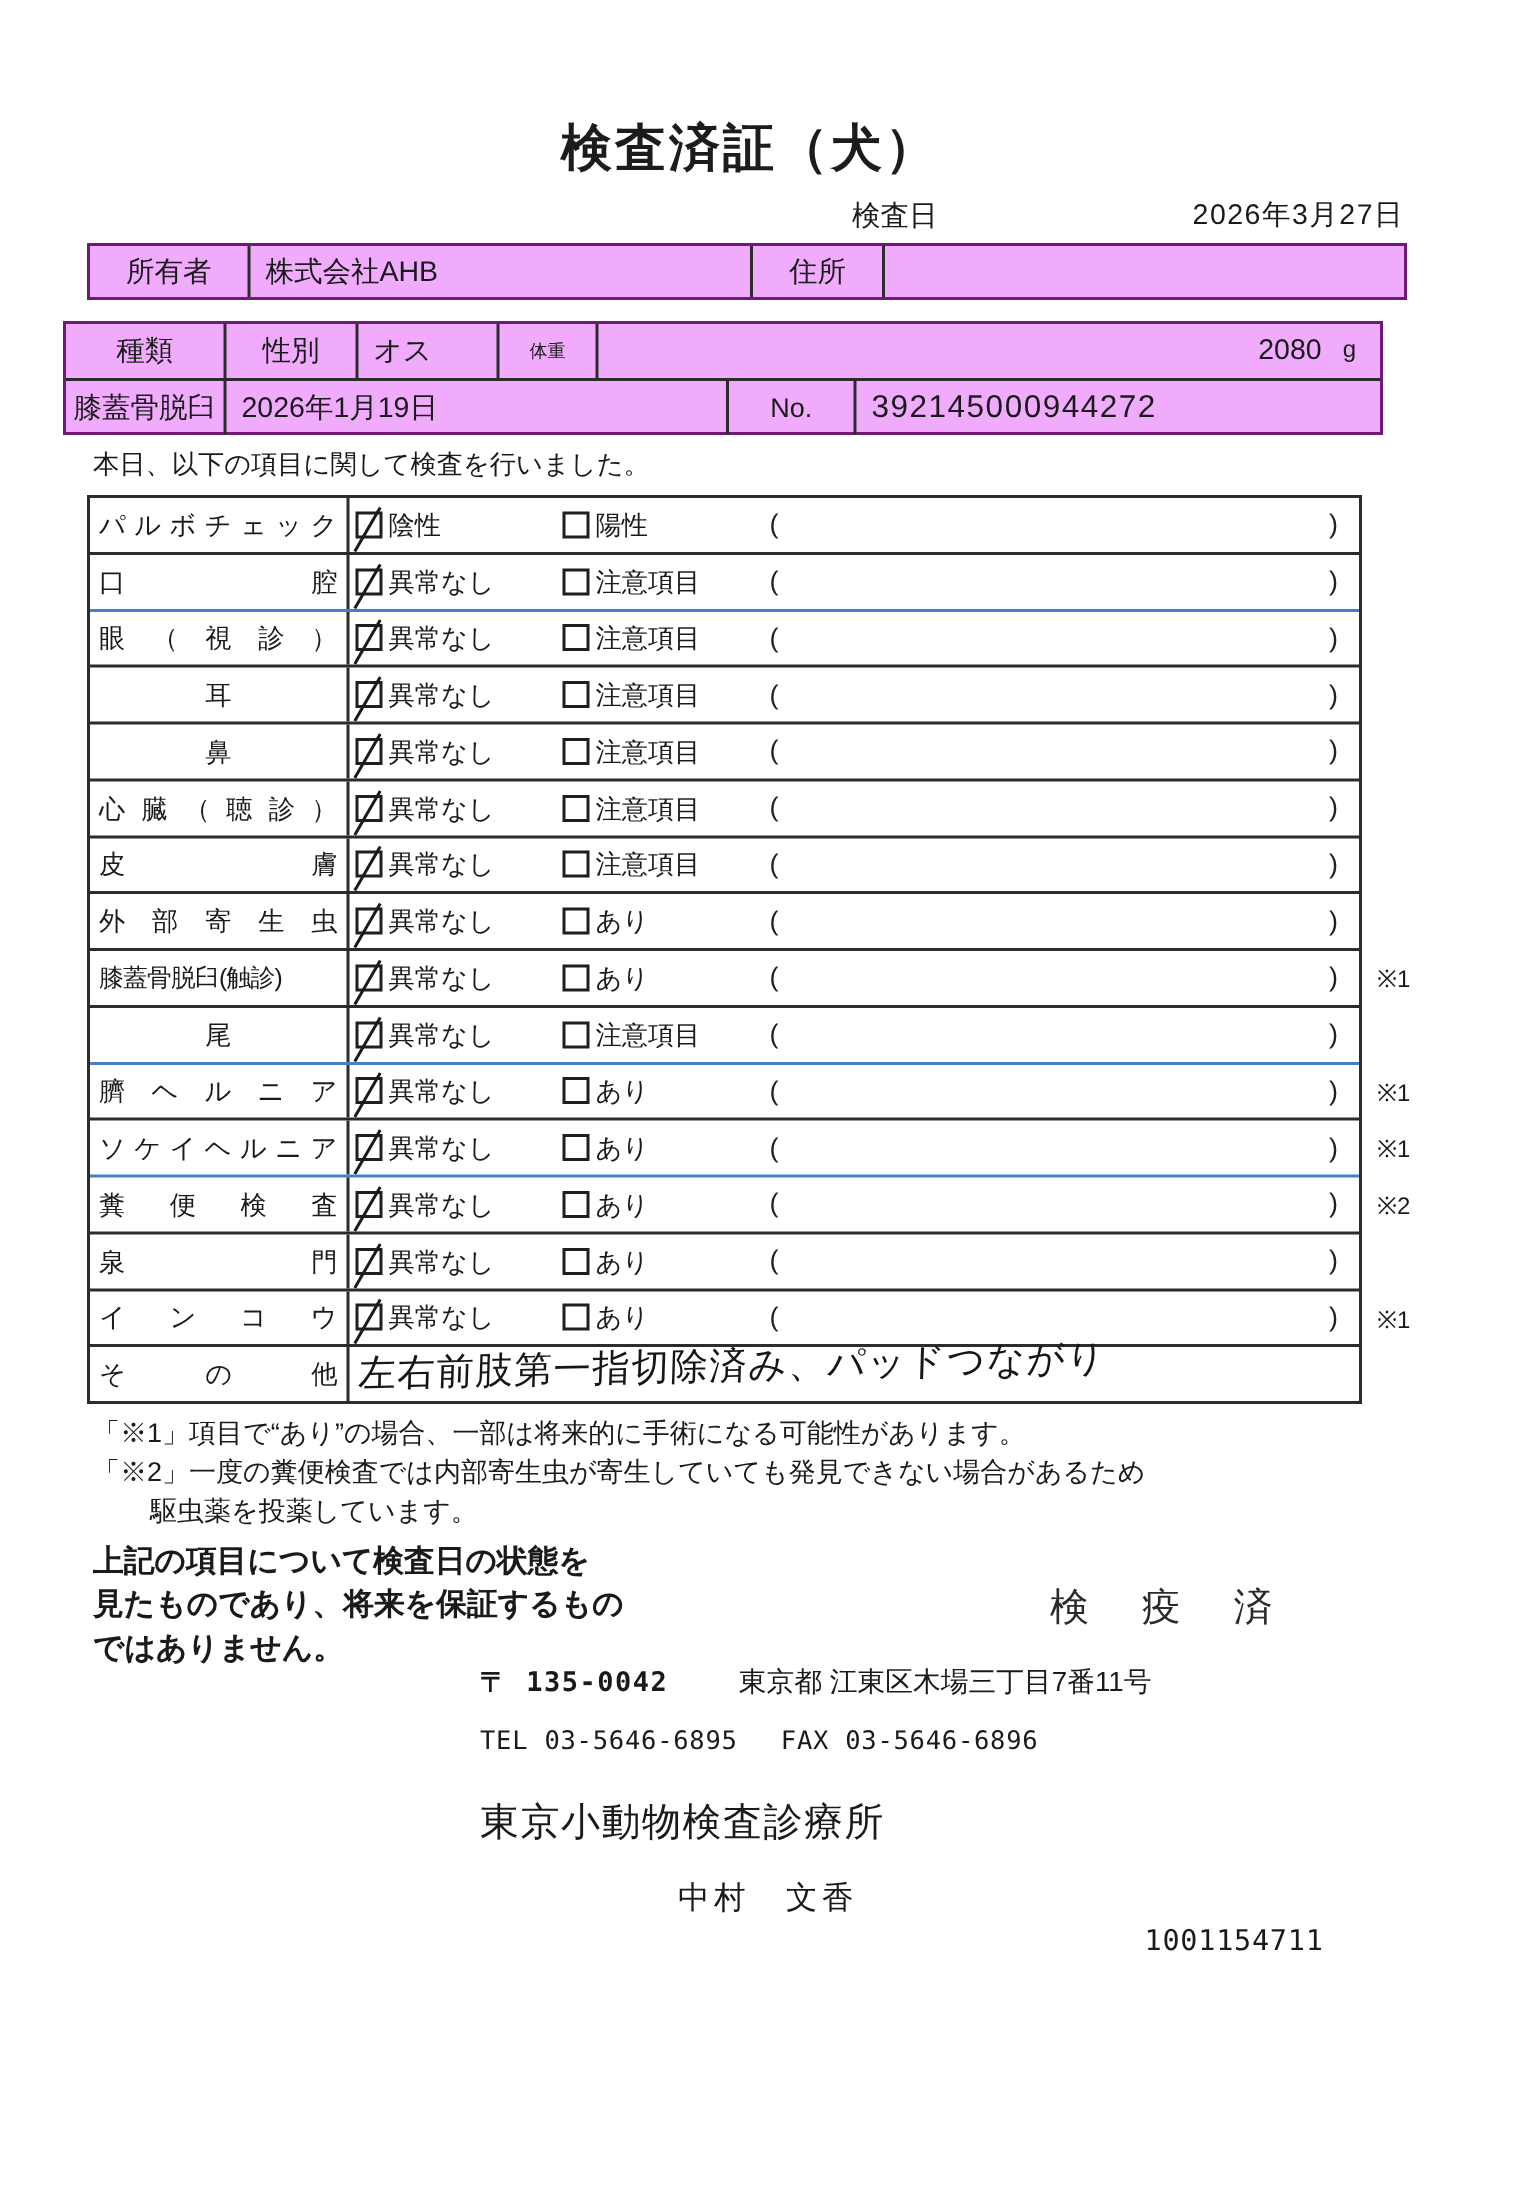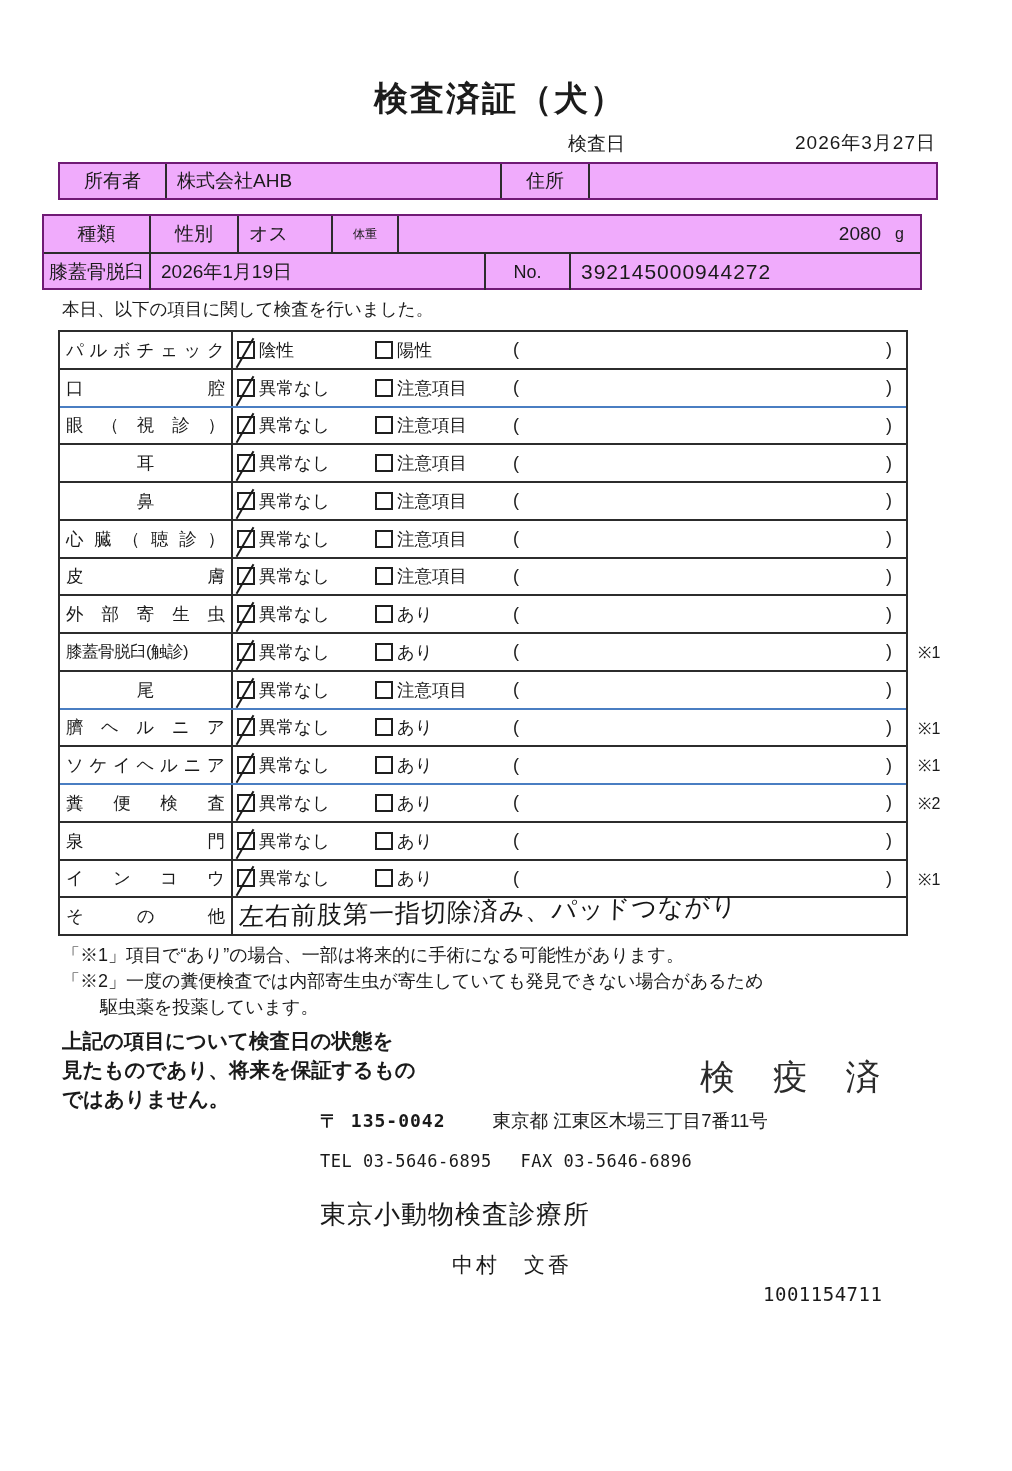--- a/index.html
+++ b/index.html
@@ -90,21 +90,21 @@
   .handwriting {
     margin-left:6px; font-size:25px; line-height:30px; white-space:nowrap;
     transform:rotate(-1.2deg) skewX(-3deg); transform-origin:left center;
     color:#161616; letter-spacing:1px;
   }
 
   
   .footnotes { top:942px; left:62px; font-size:18px; line-height:26px; }
   .footnotes .indent { padding-left:38px; }
   .disclaimer { top:1026px; left:62px; font-size:20.5px; font-weight:600; line-height:29px; }
-  .stamp { top:1054px; left:700px; font-size:35px; letter-spacing:14px; color:#2b2b2b; font-weight:500; white-space:nowrap;text-align:center; }
+  .stamp { top:1054px; left:700px; font-size:26px; letter-spacing:14px; color:#2b2b2b; font-weight:500; white-space:nowrap;text-align:center; }
 
   
   .addr-line { top:1108px; left:320px; font-size:18px; white-space:nowrap; }
   .addr-line .postal { letter-spacing:1px;font-weight:bold; }
   .addr-line .addr { margin-left:42px; font-size:18.5px; }
   .tel-line { top:1151px; left:320px; font-size:17px; white-space:nowrap; letter-spacing:0.5px; }
   .tel-line .fax { margin-left:18px; }
   .clinic-name { top:1197px; left:320px; font-size:26px; letter-spacing:1px; }
   .vet-name { top:1237px; left:452px; font-size:21px; letter-spacing:3px;margin-top:14px; }
   .serial { top:1283px; left:763px; font-size:19px; letter-spacing:0.5px; }

